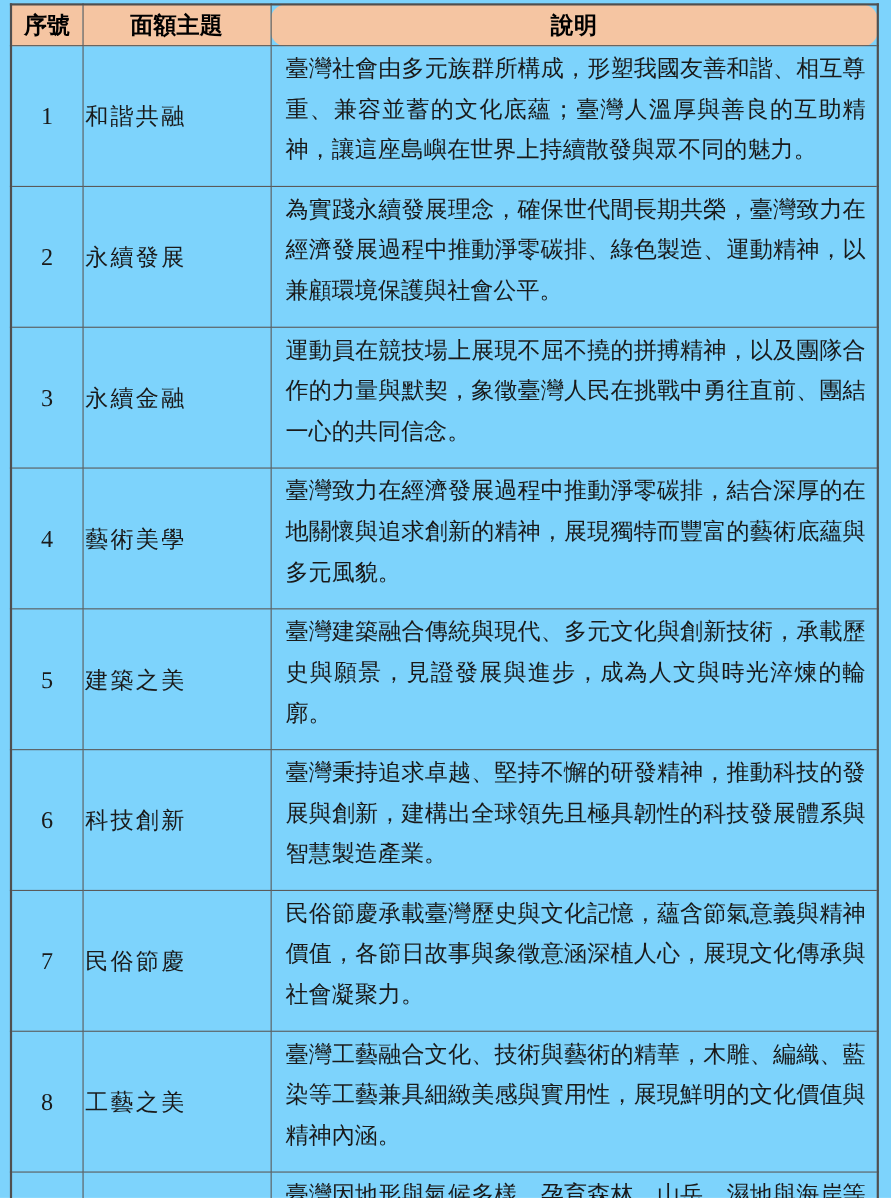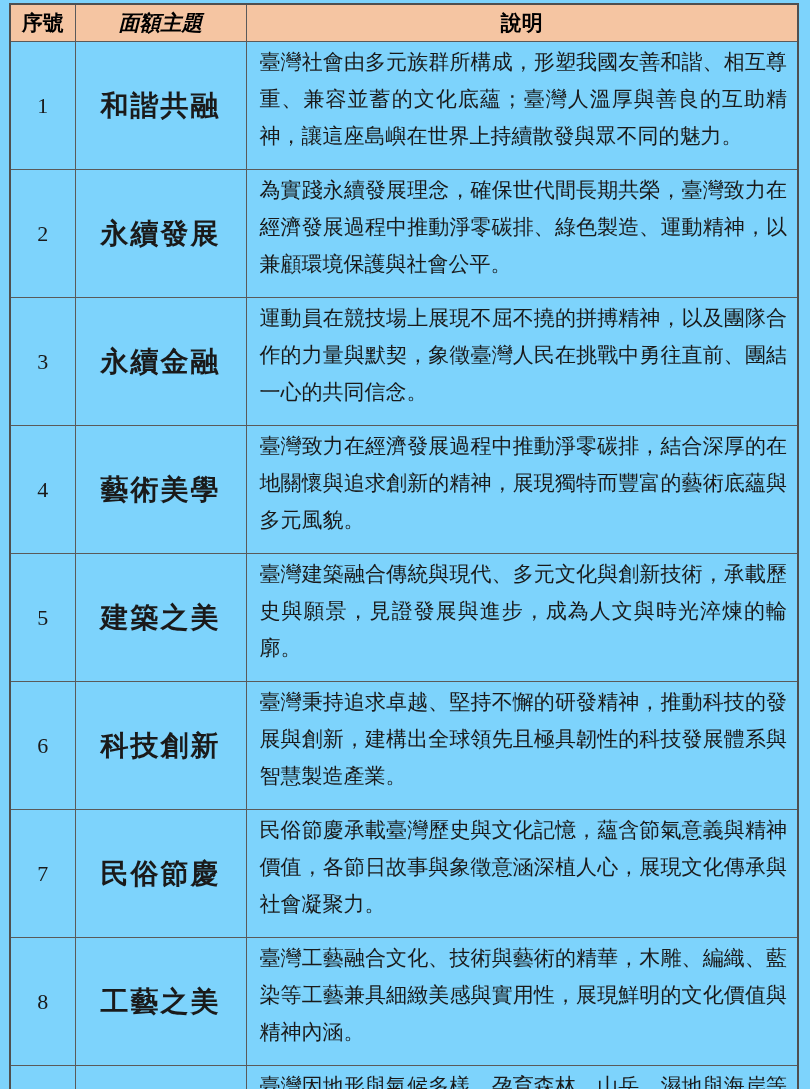--- a/index.html
+++ b/index.html
@@ -47,25 +47,23 @@
     text-align: center;
     padding: 4px 2px;
     color: #000000;
   }
   td.no-cell {
     text-align: center;
     font-size: 22px;
     padding: 2px;
   }
   td.theme-cell {
-    text-align: center;
-    font-size: 28px;
+    font-size: 21px;
     letter-spacing: 2px;
     padding: 2px;
-    font-weight: bold;
   }
   td.desc-cell {
     font-size: 21px;
     line-height: 37px;
     text-align: justify;
     text-justify: inter-character;
     padding: 2px 10px 14px 13px;
   }
 </style>
 </head>
@@ -74,22 +72,22 @@
 <div class="page">
   <table class="doc-table">
     <colgroup>
       <col class="c-no">
       <col class="c-theme">
       <col class="c-desc">
     </colgroup>
     <thead>
       <tr class="header-row">
         <th class="hcell" style="background: rgb(245, 197, 162);">序號</th>
-        <th class="hcell" style="background: rgb(245, 197, 162); font-style: italic;">面額主題</th>
-        <th class="hcell" style="background: rgb(245, 197, 162);">說明</th>
+        <th class="hcell" style="background: rgb(245, 197, 162);">面額主題</th>
+        <th class="hcell" style="background: rgb(245, 197, 162); border-radius: 14px;">說明</th>
       </tr>
     </thead>
     <tbody>
       <tr class="body-row">
         <td class="no-cell">1</td>
         <td class="theme-cell">和諧共融</td>
         <td class="desc-cell">臺灣社會由多元族群所構成，形塑我國友善和諧、相互尊重、兼容並蓄的文化底蘊；臺灣人溫厚與善良的互助精神，讓這座島嶼在世界上持續散發與眾不同的魅力。</td>
       </tr>
       <tr class="body-row">
         <td class="no-cell">2</td>

